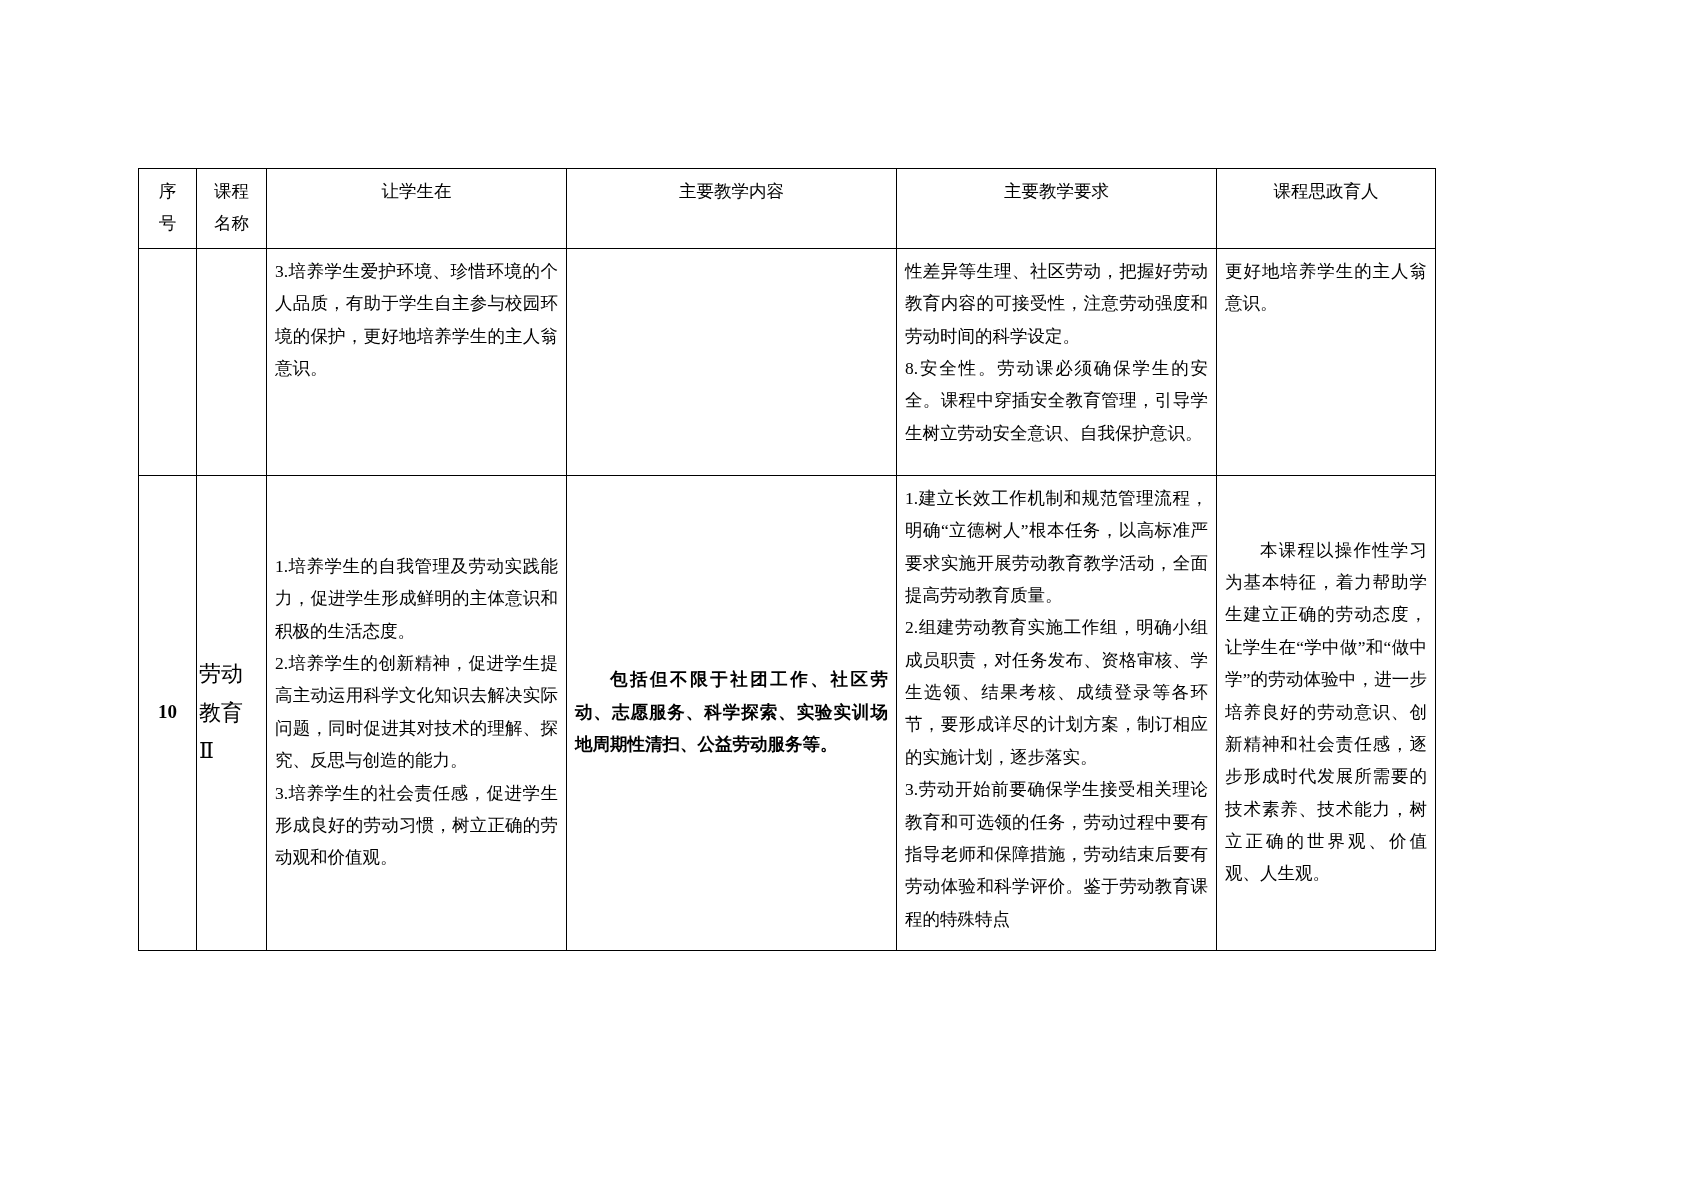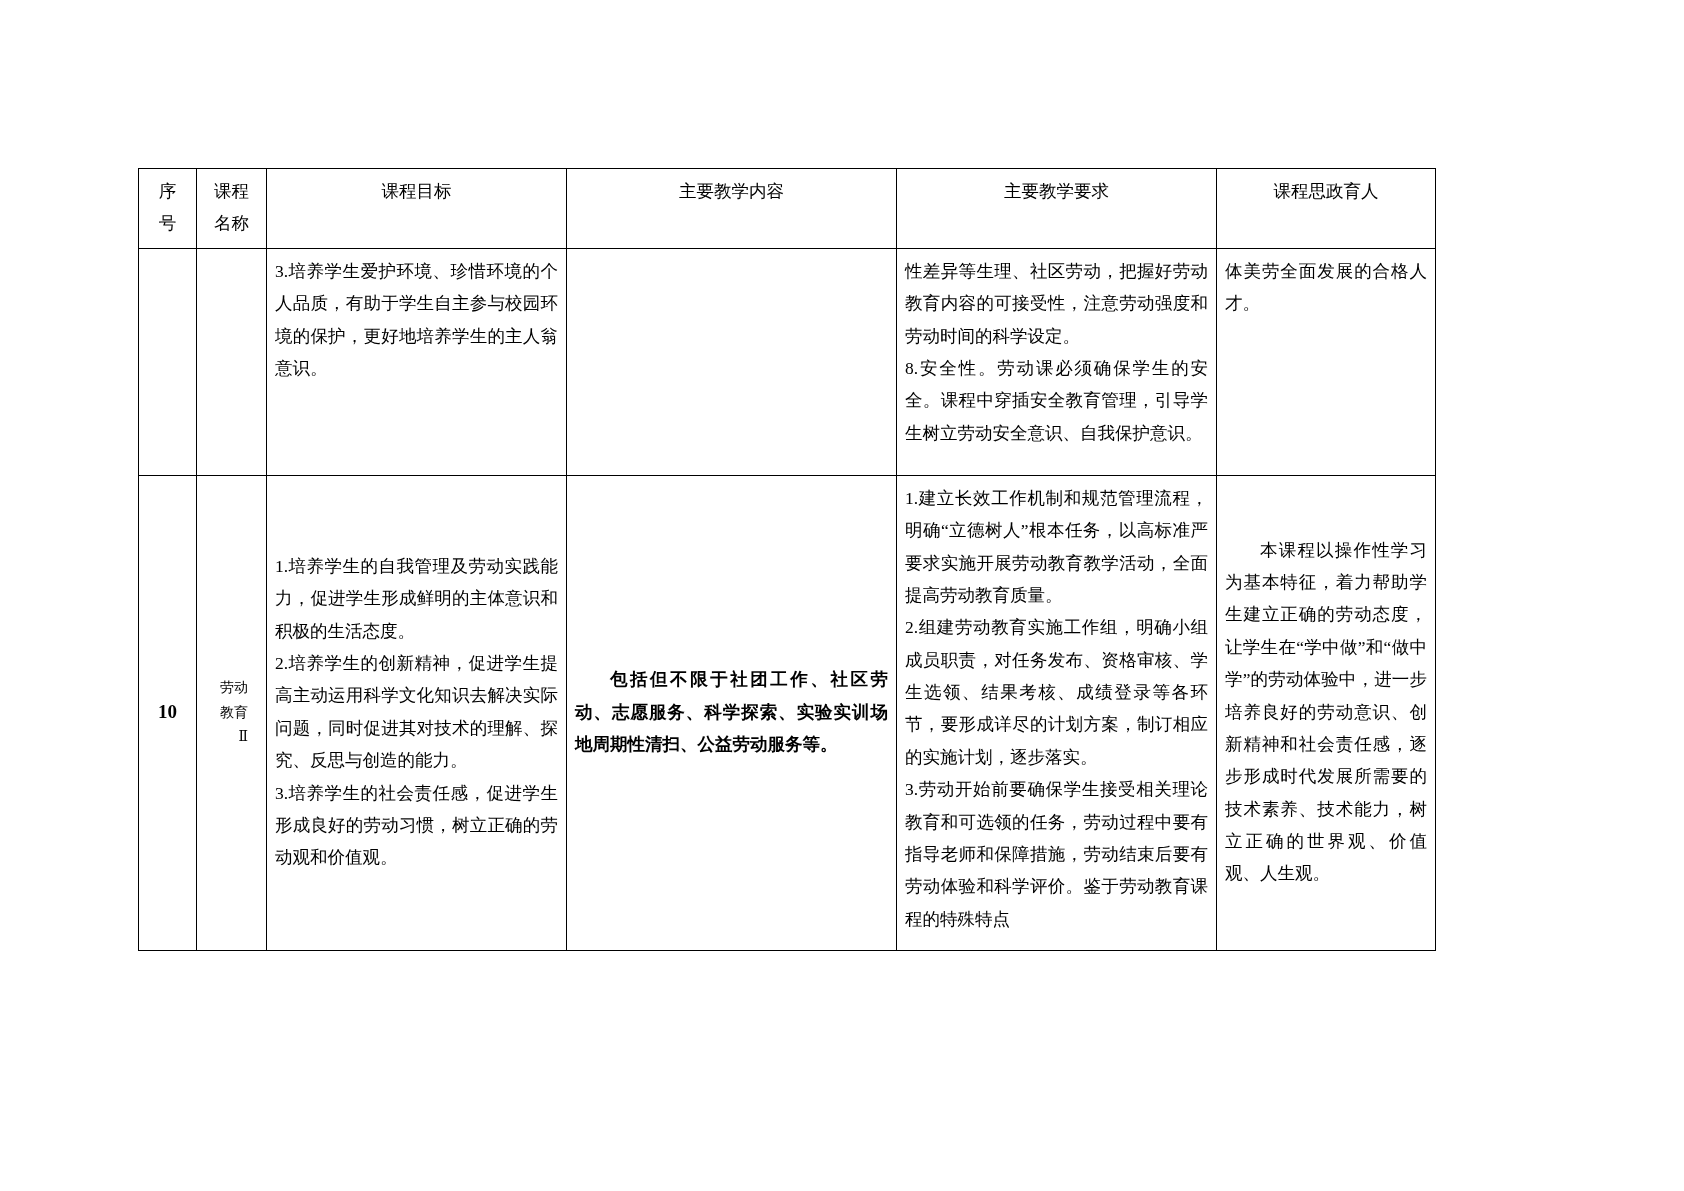--- a/index.html
+++ b/index.html
@@ -53,25 +53,25 @@
   col.c-req     { width: 320px; }
   col.c-ideo    { width: 219px; }
 
   td.cell-no {
     text-align: center;
     vertical-align: middle;
     font-weight: bold;
     font-size: 19px;
   }
   td.cell-name {
-    text-align: right;
+    text-align: left;
     vertical-align: middle;
-    font-size: 14px;
+    font-size: 22px;
     line-height: 1.75;
-    padding: 4px 18px;
+    padding: 4px 2px;
   }
   td.cell-goal, td.cell-req {
     text-align: justify;
     text-justify: inter-ideograph;
     margin-top: 26px;
   }
   td.cell-goal p, td.cell-req p, td.cell-content p, td.cell-ideo p {
     margin: 0;
   }
   td.cell-goal.middle, td.cell-content.middle, td.cell-ideo.middle {
@@ -108,40 +108,40 @@
     <thead>
       <tr>
         <th>
           <div>序</div>
           <div>号</div>
         </th>
         <th>
           <div>课程</div>
           <div>名称</div>
         </th>
-        <th>课程目标</th>
+        <th>让学生在</th>
         <th>主要教学内容</th>
         <th>主要教学要求</th>
         <th>课程思政育人</th>
       </tr>
     </thead>
     <tbody>
       <tr class="row-1">
         <td class="cell-no"></td>
         <td class="cell-name"></td>
         <td class="cell-goal">
           <p>3.培养学生爱护环境、珍惜环境的个人品质，有助于学生自主参与校园环境的保护，更好地培养学生的主人翁意识。</p>
         </td>
         <td class="cell-content"></td>
         <td class="cell-req">
           <p>性差异等生理、社区劳动，把握好劳动教育内容的可接受性，注意劳动强度和劳动时间的科学设定。</p>
           <p>8.安全性。劳动课必须确保学生的安全。课程中穿插安全教育管理，引导学生树立劳动安全意识、自我保护意识。</p>
         </td>
         <td class="cell-ideo">
-          <p>体美劳全面发展的合格人才。</p>
+          <p>更好地培养学生的主人翁意识。</p>
         </td>
       </tr>
       <tr class="row-2">
         <td class="cell-no">10</td>
         <td class="cell-name">
           <div>劳动</div>
           <div>教育</div>
           <div>Ⅱ</div>
         </td>
         <td class="cell-goal middle">

